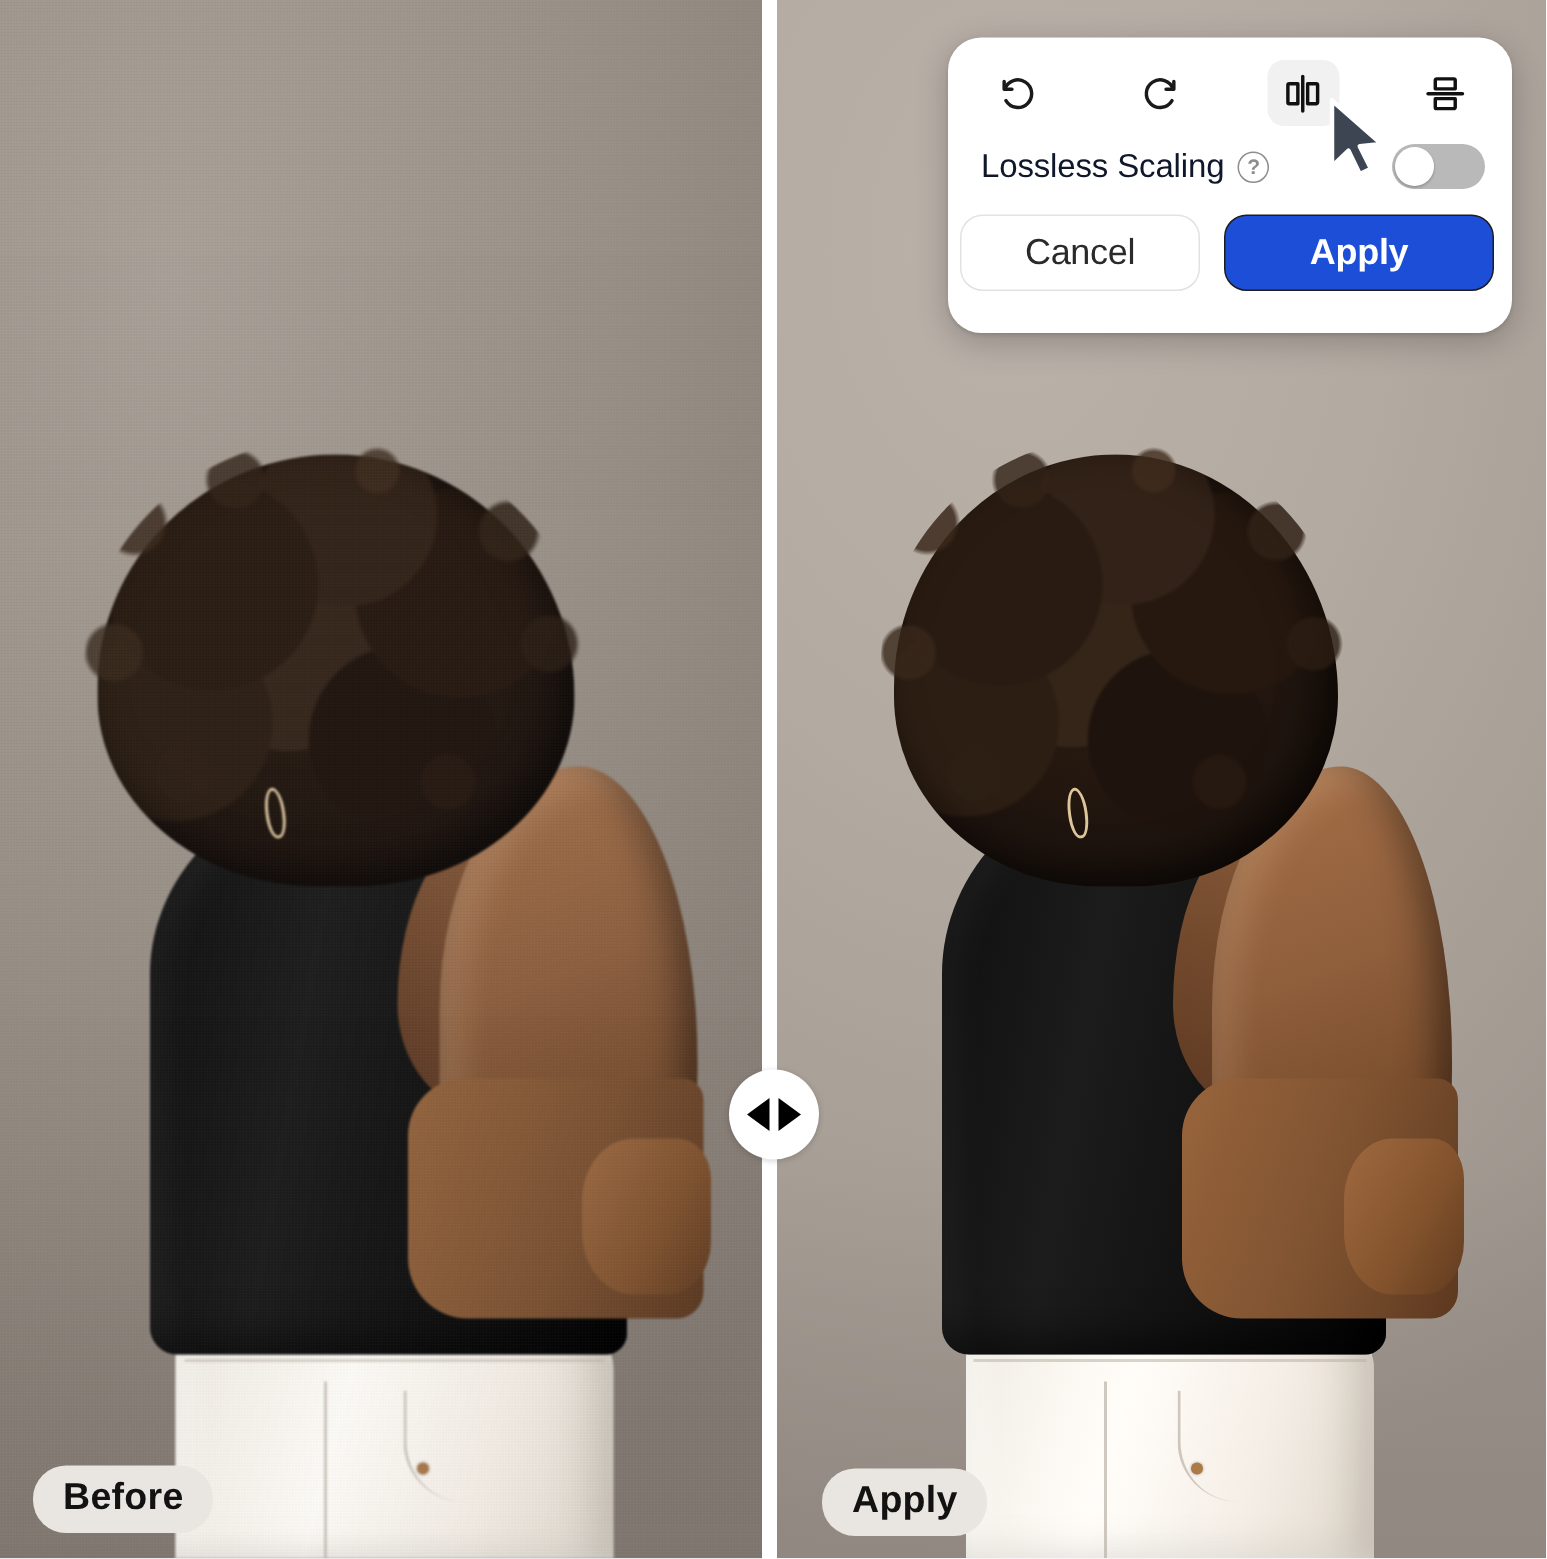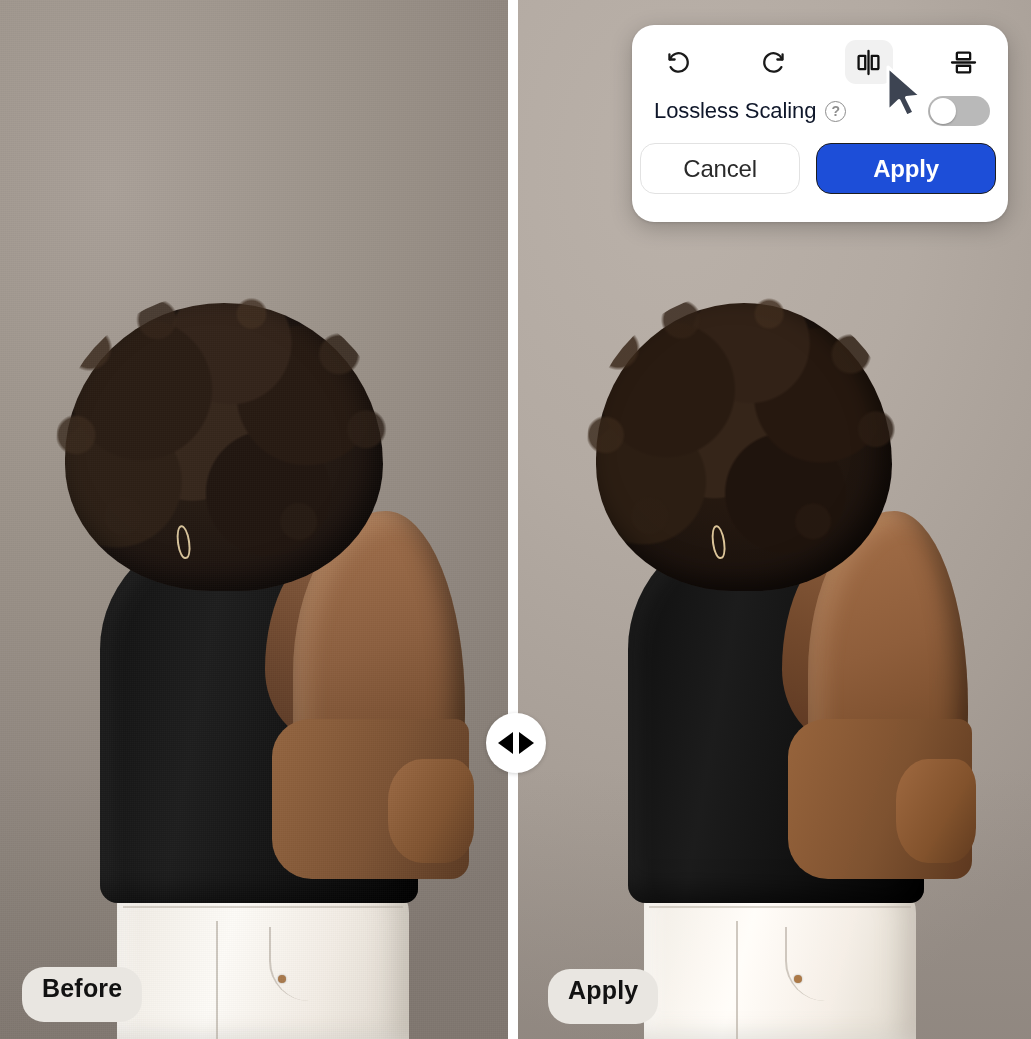--- a/index.html
+++ b/index.html
@@ -224,21 +224,21 @@
 
   
   .badge {
     position: absolute;
     z-index: 7;
     background: #e9e6e1;
     color: #121212;
     font-size: 25px;
     font-weight: 600;
     letter-spacing: .2px;
-    padding: 9px 20px 21px;
+    padding: 9px 20px 11px;
     border-radius: 22px;
     line-height: 1;
   }
   .badge-before { left: 22px; bottom: 17px; }
   .badge-after  { left: 548px; bottom: 15px; }
 
   
   .edit-panel {
     position: absolute;
     left: 632px; top: 25px;

